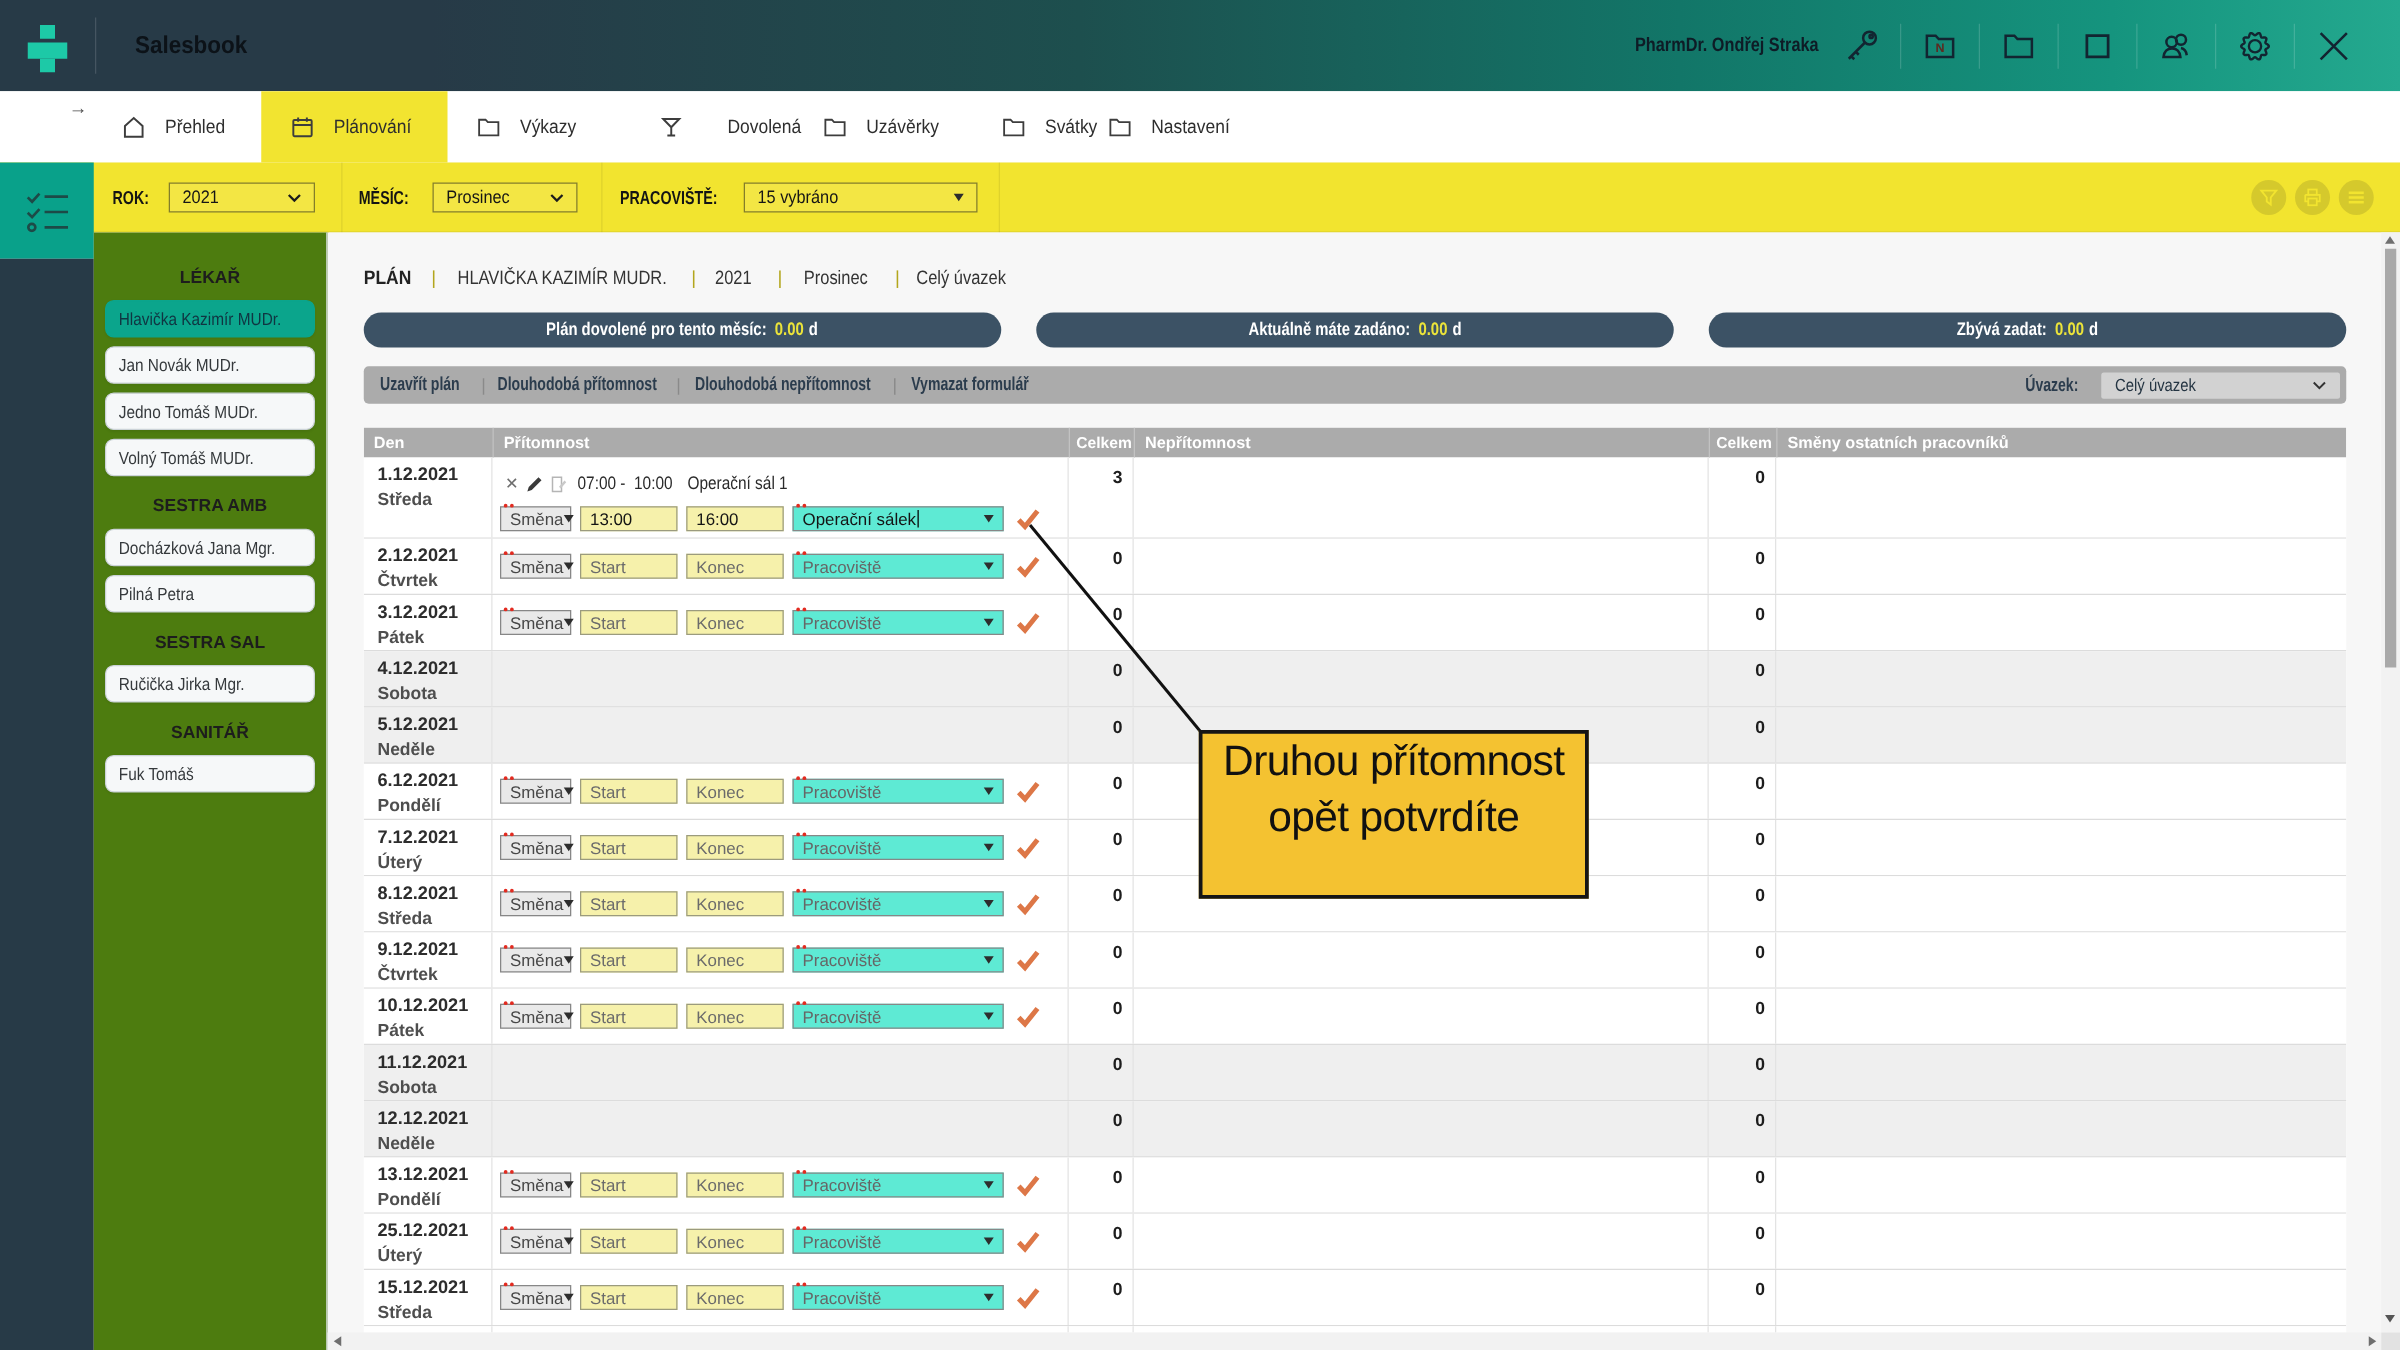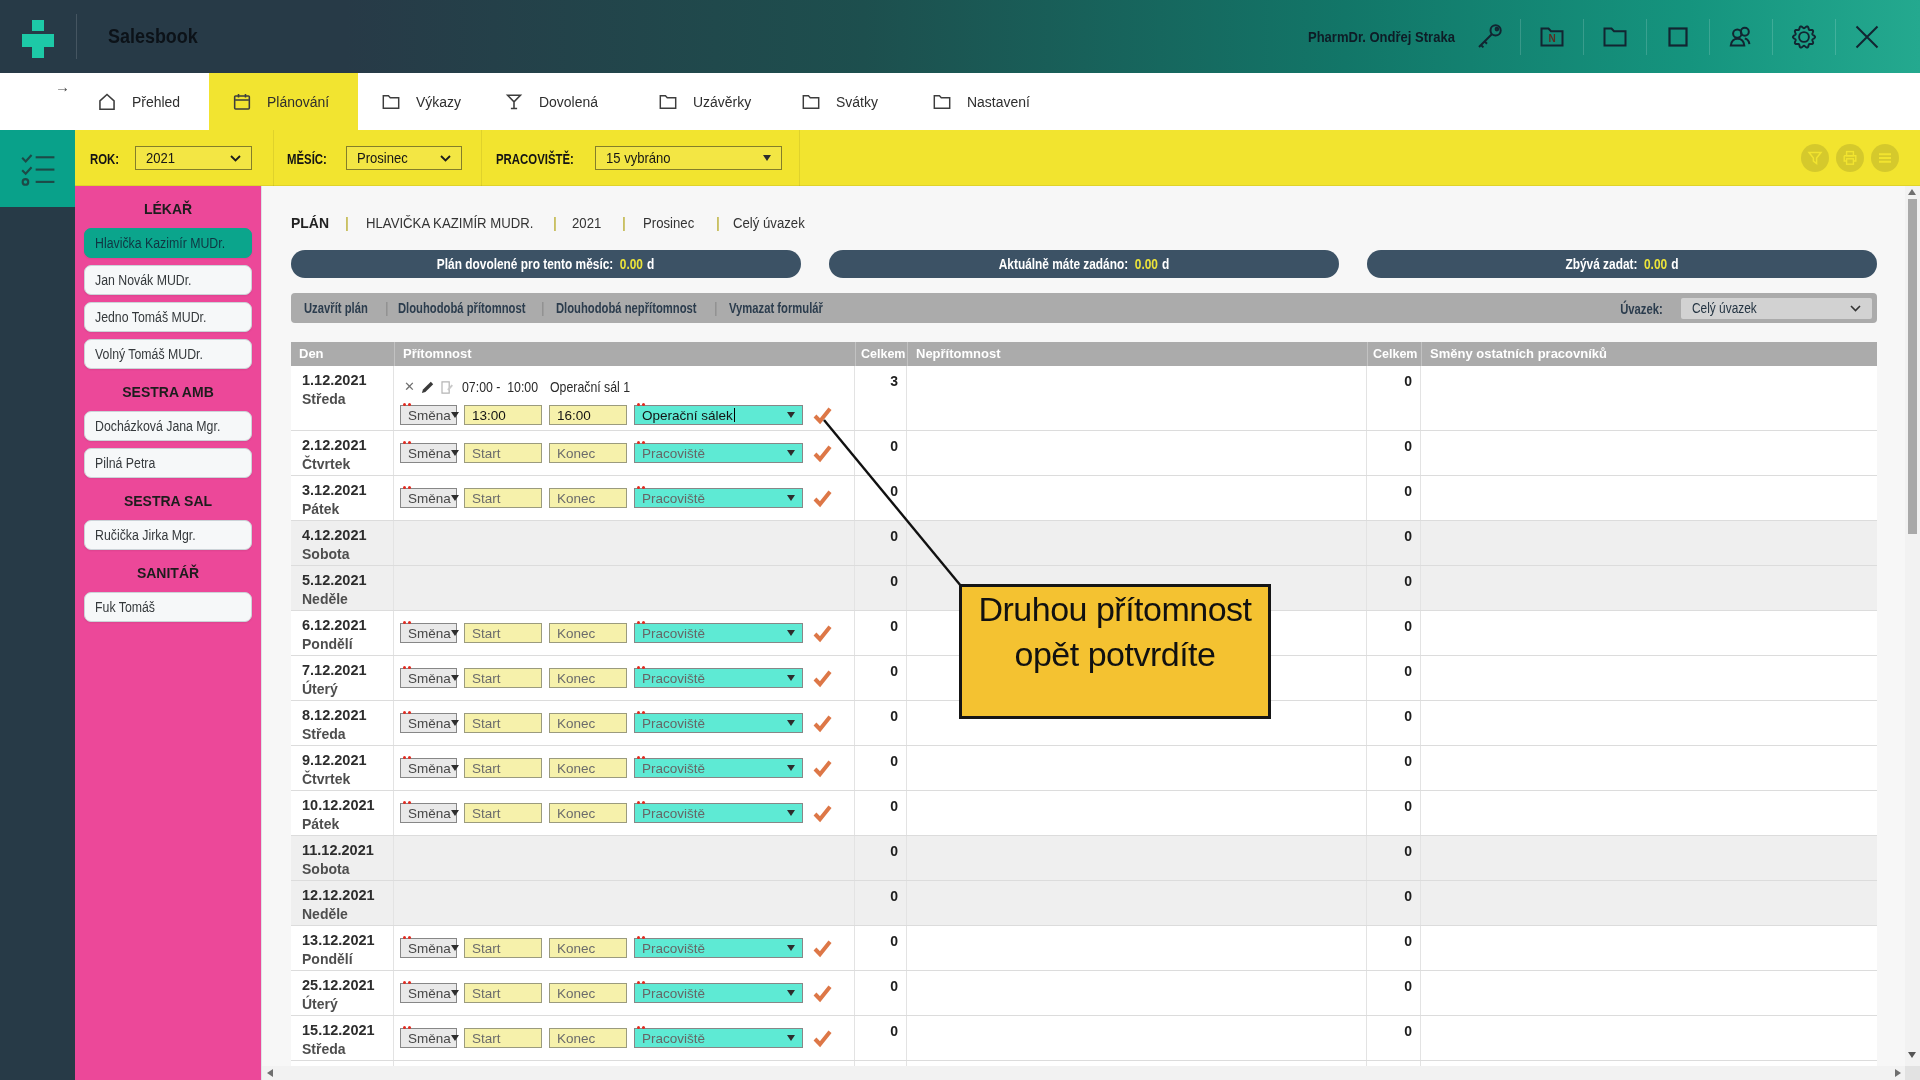--- a/index.html
+++ b/index.html
@@ -43,21 +43,21 @@
 .fb-circle svg { width:16px; height:16px; }
 
 
 .side-toggle { position:absolute; left:0; top:130px; width:75px; height:77px; background:#09a18a; display:flex; align-items:center; justify-content:center; cursor:pointer; }
 .side-toggle svg { width:38px; height:34px; }
 
 
 .left-strip { position:absolute; left:0; top:207px; width:75px; height:873px; background:#273a47; }
 
 
-.sidebar { position:absolute; left:75px; top:186px; width:187px; height:894px; background:#ec4899; border-right:1px solid #dde2e6; padding-top:16px; }
+.sidebar { position:absolute; left:75px; top:186px; width:187px; height:894px; background:#4d7c0f; border-right:1px solid #dde2e6; padding-top:28px; }
 .group-title { height:14px; line-height:14px; text-align:center; font-size:14px; font-weight:bold; color:#1d1d1d; margin:0 0 12px 0; }
 .group-title.not-first { margin-top:16px; }
 .side-item { width:168px; height:30px; margin:0 auto 7px auto; background:#f6f8f9; border:1px solid #ccd3d8;
   border-radius:7px; display:flex; align-items:center; justify-content:flex-start; padding-left:10px; font-size:14px; color:#35393c;
   box-shadow:0 1px 2px rgba(0,0,0,0.07); cursor:pointer; white-space:nowrap; }
 .side-item.selected { background:#0ba58c; border-color:#0ba58c; color:#103542; }
 
 
 .main { position:absolute; left:263px; top:186px; width:1657px; height:894px; background:#f7f7f7; }
 
@@ -237,42 +237,42 @@
           </svg>
         </span>
         <span class="tab-label">Plánování</span>
       </div><div class="nav-tab" style="left: 360px; padding: 0px 20px;">
         <span class="tab-icon">
           <svg viewBox="0 0 30 30" fill="none" stroke="currentColor" stroke-width="2">
             <path d="M4.5 23.5 V6.5 h7 l2.5 2.7 H25.5 V23.5 Z"></path>
           </svg>
         </span>
         <span class="tab-label">Výkazy</span>
-      </div><div class="nav-tab" style="left: 483px; padding: 0px 20px;">
+      </div><div class="nav-tab" style="left: 506px; padding: 0px 20px; gap: 20px;">
         <span class="tab-icon">
           <svg viewBox="0 0 24 24" fill="none" stroke="currentColor" stroke-width="1.7">
             <path d="M5 4.6 L12 11.8 L19 4.6 Z M12 11.8 V19 M8.6 19 H15.4"></path>
           </svg>
         </span>
         <span class="tab-label">Dovolená</span>
       </div><div class="nav-tab" style="left: 637px; padding: 0px 20px;">
         <span class="tab-icon">
           <svg viewBox="0 0 30 30" fill="none" stroke="currentColor" stroke-width="2">
             <path d="M4.5 23.5 V6.5 h7 l2.5 2.7 H25.5 V23.5 Z"></path>
           </svg>
         </span>
         <span class="tab-label">Uzávěrky</span>
       </div><div class="nav-tab" style="left: 780px; padding: 0px 20px;">
         <span class="tab-icon">
           <svg viewBox="0 0 30 30" fill="none" stroke="currentColor" stroke-width="2">
             <path d="M4.5 23.5 V6.5 h7 l2.5 2.7 H25.5 V23.5 Z"></path>
           </svg>
         </span>
         <span class="tab-label">Svátky</span>
-      </div><div class="nav-tab" style="left: 911px; padding: 0px 20px;">
+      </div><div class="nav-tab" style="left: 865px; padding: 0px 20px;">
         <span class="tab-icon">
           <svg viewBox="0 0 30 30" fill="none" stroke="currentColor" stroke-width="2">
             <path d="M4.5 23.5 V6.5 h7 l2.5 2.7 H25.5 V23.5 Z"></path>
           </svg>
         </span>
         <span class="tab-label">Nastavení</span>
       </div></span>
 </nav>
 
 <div class="filter-bar">

